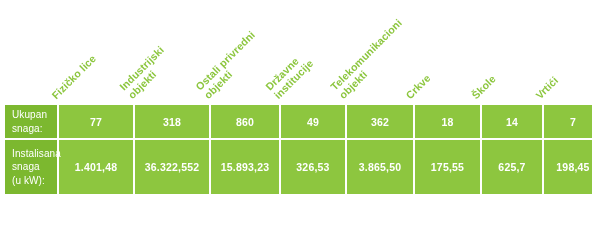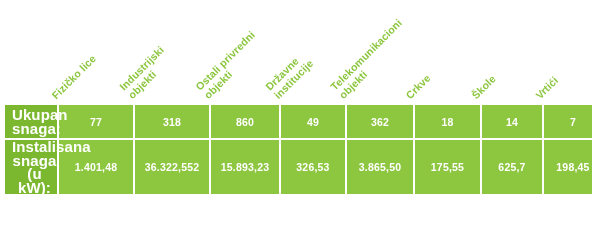--- a/index.html
+++ b/index.html
@@ -62,31 +62,31 @@
     border-bottom: 2px solid #ffffff;
     color: #ffffff;
     text-align: center;
     vertical-align: middle;
     font-size: 10.5px;
     letter-spacing: 0.2px;
     padding: 0;
     font-weight: bold;
   }
   .table tr.row-count td { height: 33px; }
-  .table tr.row-power td { height: 54px; text-align: center; }
+  .table tr.row-power td { height: 54px; }
   .table tr:last-child td { border-bottom: none; }
   .table td:last-child { border-right: none; }
 
   td.rowlabel {
     background: #7cb82f;
     color: #ffffff;
-    font-weight: bold;
+    font-weight: normal;
     text-align: left;
     padding: 0 0 0 7px;
-    font-size: 15px;
+    font-size: 10px;
     line-height: 13.5px;
     letter-spacing: 0.1px;
   }
   td.rowlabel .lab-line { display: block; }
 </style>
 </head>
 <body>
 
 <div class="sheet">
 

